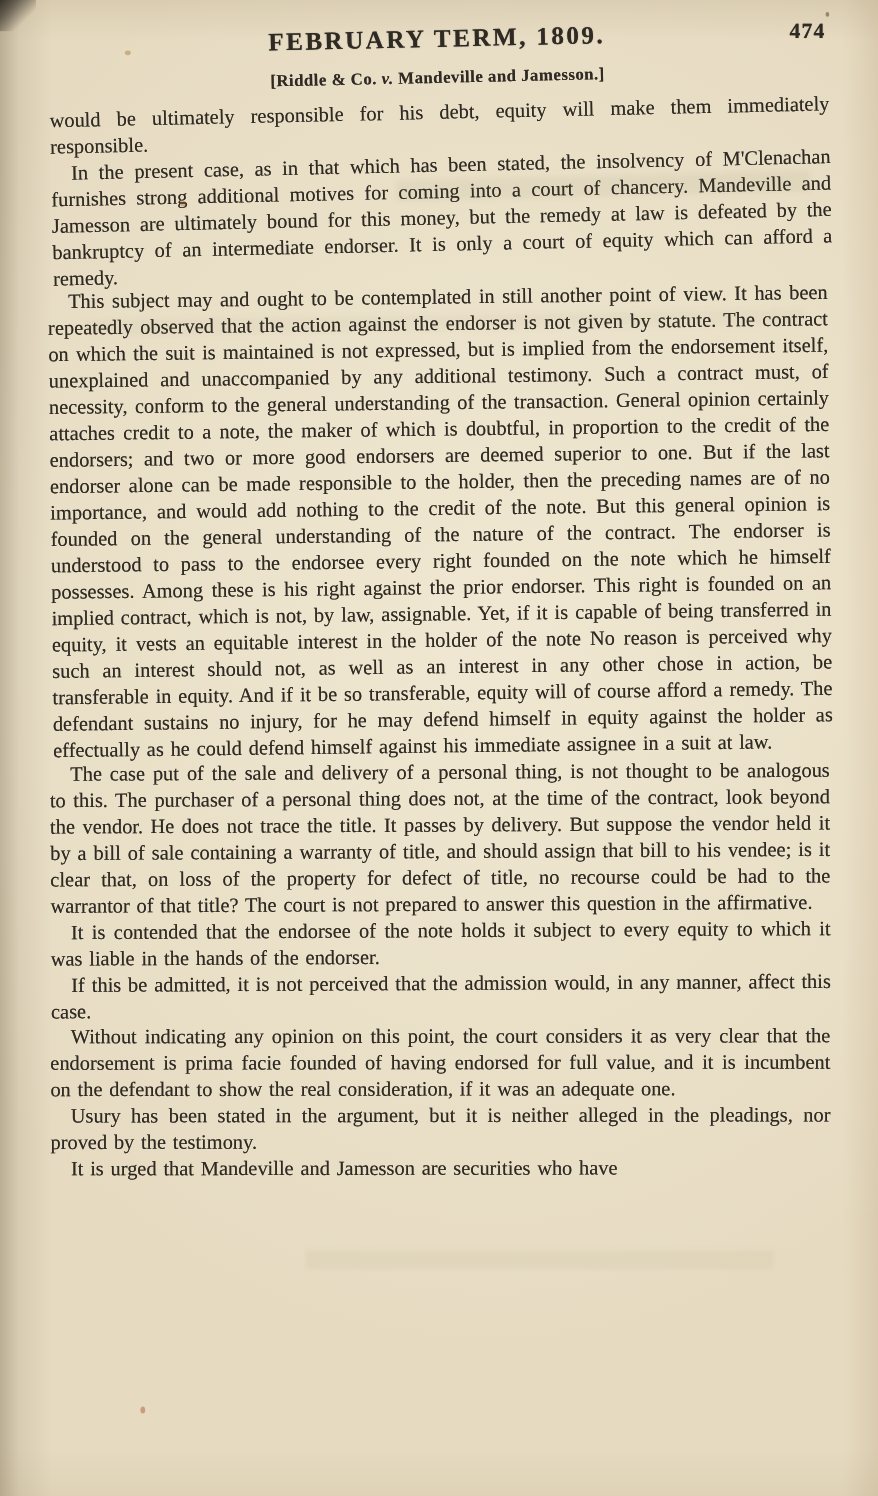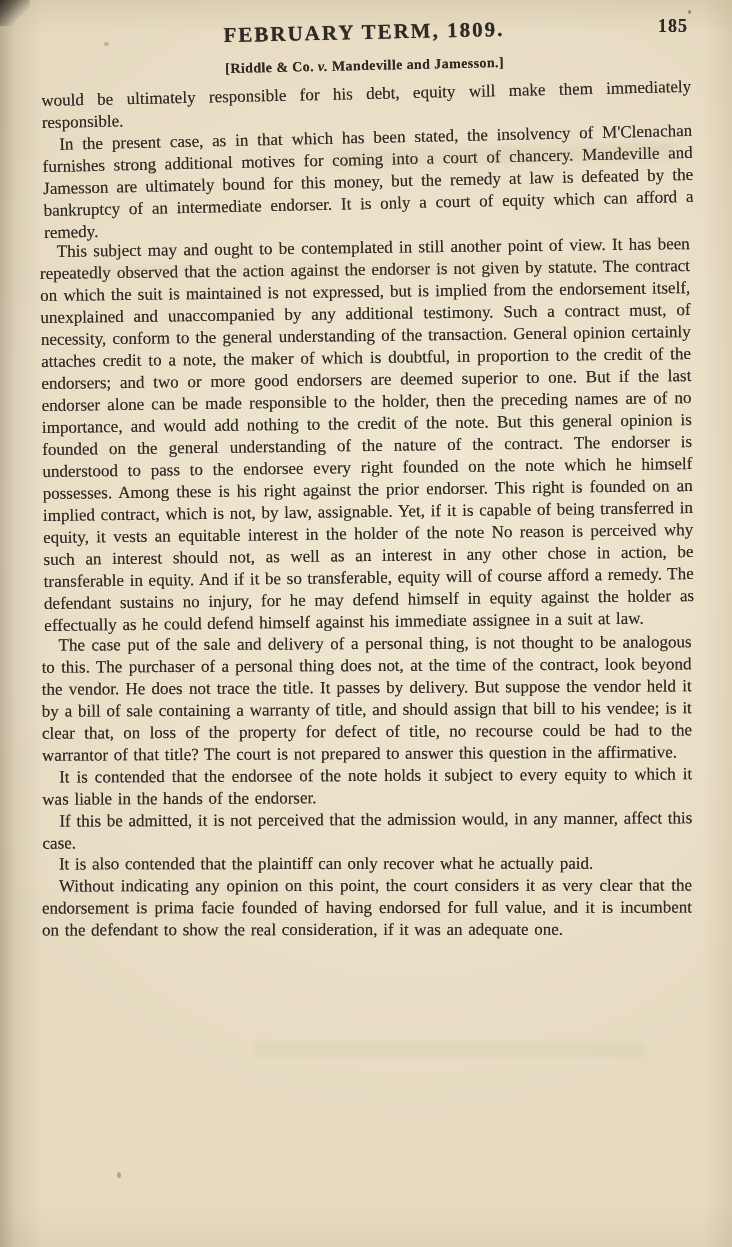--- a/index.html
+++ b/index.html
@@ -78,21 +78,21 @@
   .speck-3 { left:117px; top:1172px; width:4px; height:6px; background:rgba(165,85,45,0.45); }
   .speck-4 { left:688px; top:10px;  width:3px; height:4px; background:rgba(90,75,55,0.55); }
 </style>
 </head>
 <body>
 
 <div class="scan">
 
   <div class="corner-tl"></div>
 
-  <div class="page-number">185</div>
+  <div class="page-number">474</div>
 
   <div class="seg seg-a">
     <div class="running-head">FEBRUARY TERM, 1809.</div>
 
     <div class="caption"><span>[Riddle &amp; Co. </span><span class="vit">v.</span><span> Mandeville and Jamesson.]</span></div>
 
     <div class="body-text body-text-inner">
       <p class="noindent">would be ultimately responsible for his debt, equity will make them immediately responsible.</p>
       <p class="indent">In the present case, as in that which has been stated, the insolvency of M'Clenachan furnishes strong additional motives for coming into a court of chancery. Mandeville and Jamesson are ultimately bound for this money, but the remedy at law is defeated by the bankruptcy of an intermediate endorser. It is only a court of equity which can afford a remedy.</p>
     </div>
@@ -107,22 +107,23 @@
   <div class="seg seg-c">
     <div class="body-text">
       <p class="indent">The case put of the sale and delivery of a personal thing, is not thought to be analogous to this. The purchaser of a personal thing does not, at the time of the contract, look beyond the vendor. He does not trace the title. It passes by delivery. But suppose the vendor held it by a bill of sale containing a warranty of title, and should assign that bill to his vendee; is it clear that, on loss of the property for defect of title, no recourse could be had to the warrantor of that title? The court is not prepared to answer this question in the affirmative.</p>
       <p class="indent">It is contended that the endorsee of the note holds it subject to every equity to which it was liable in the hands of the endorser.</p>
       <p class="indent">If this be admitted, it is not perceived that the admission would, in any manner, affect this case.</p>
     </div>
   </div>
 
   <div class="seg seg-d">
     <div class="body-text">
-      <p class="indent">It is also contended that the plaintiff can only recover what he actually paid.</p>
       <p class="indent">Without indicating any opinion on this point, the court considers it as very clear that the endorsement is prima facie founded of having endorsed for full value, and it is incumbent on the defendant to show the real consideration, if it was an adequate one.</p>
+      <p class="indent">Usury has been stated in the argument, but it is neither alleged in the pleadings, nor proved by the testimony.</p>
+      <p class="indent">It is urged that Mandeville and Jamesson are securities who have</p>
     </div>
   </div>
 
   <div class="ghost ghost-1"></div>
   <div class="ghost ghost-2"></div>
   <div class="ghost ghost-3"></div>
 
   <div class="speck speck-1"></div>
   <div class="speck speck-2"></div>
   <div class="speck speck-3"></div>

